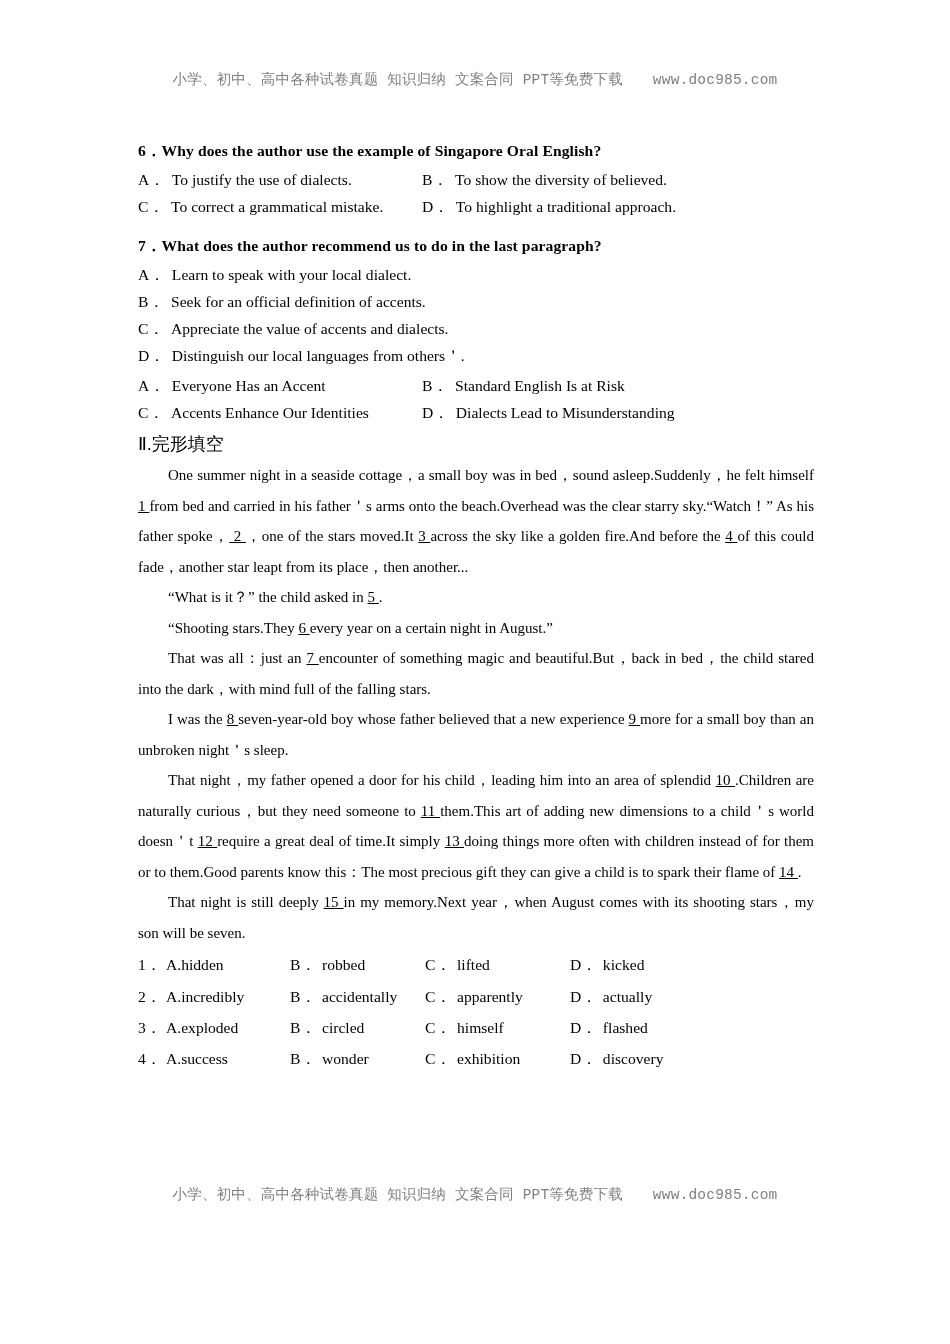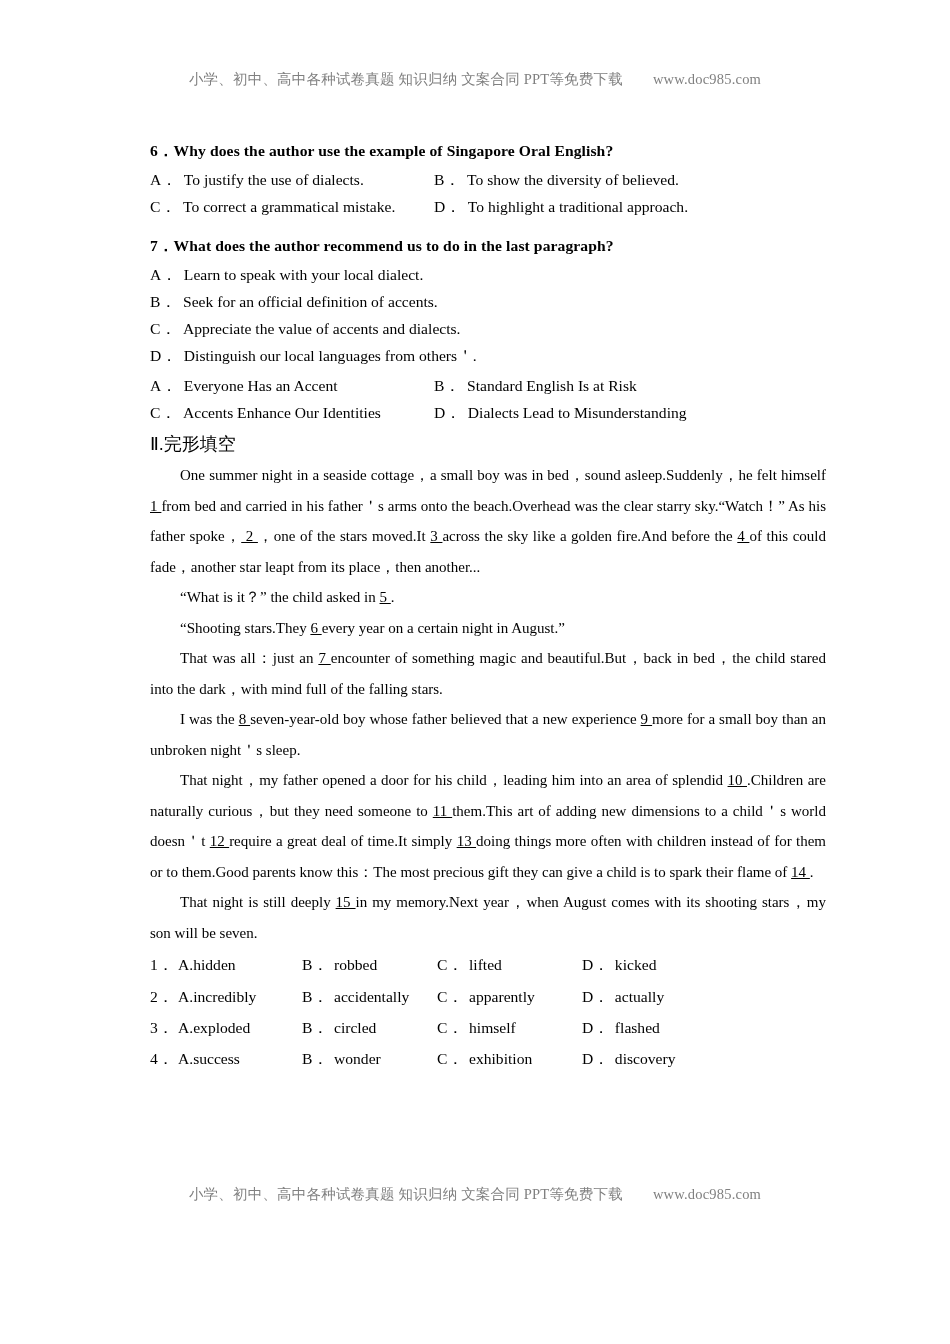--- a/index.html
+++ b/index.html
@@ -22,32 +22,32 @@
     height: 1344px;
   }
   .watermark {
     position: absolute;
     left: 0;
     width: 950px;
     text-align: center;
     color: #808080;
     font-size: 14.5px;
     letter-spacing: 0.2px;
-    font-family: Liberation Serif, serif;
+    font-family: Liberation Mono, monospace;
     white-space: nowrap;
   }
   .watermark .wm-url {
     margin-left: 30px;
   }
   #watermark-top { top: 70px; }
   #watermark-bottom { top: 1185px; }
 
   .content {
     position: absolute;
-    left: 150px;
+    left: 138px;
     top: 140px;
     width: 676px;
   }
 
   .q-stem {
     font-weight: bold;
     font-size: 15.6px;
     margin: 0 0 5px 0;
     line-height: 1.45;
     letter-spacing: 0.1px;

